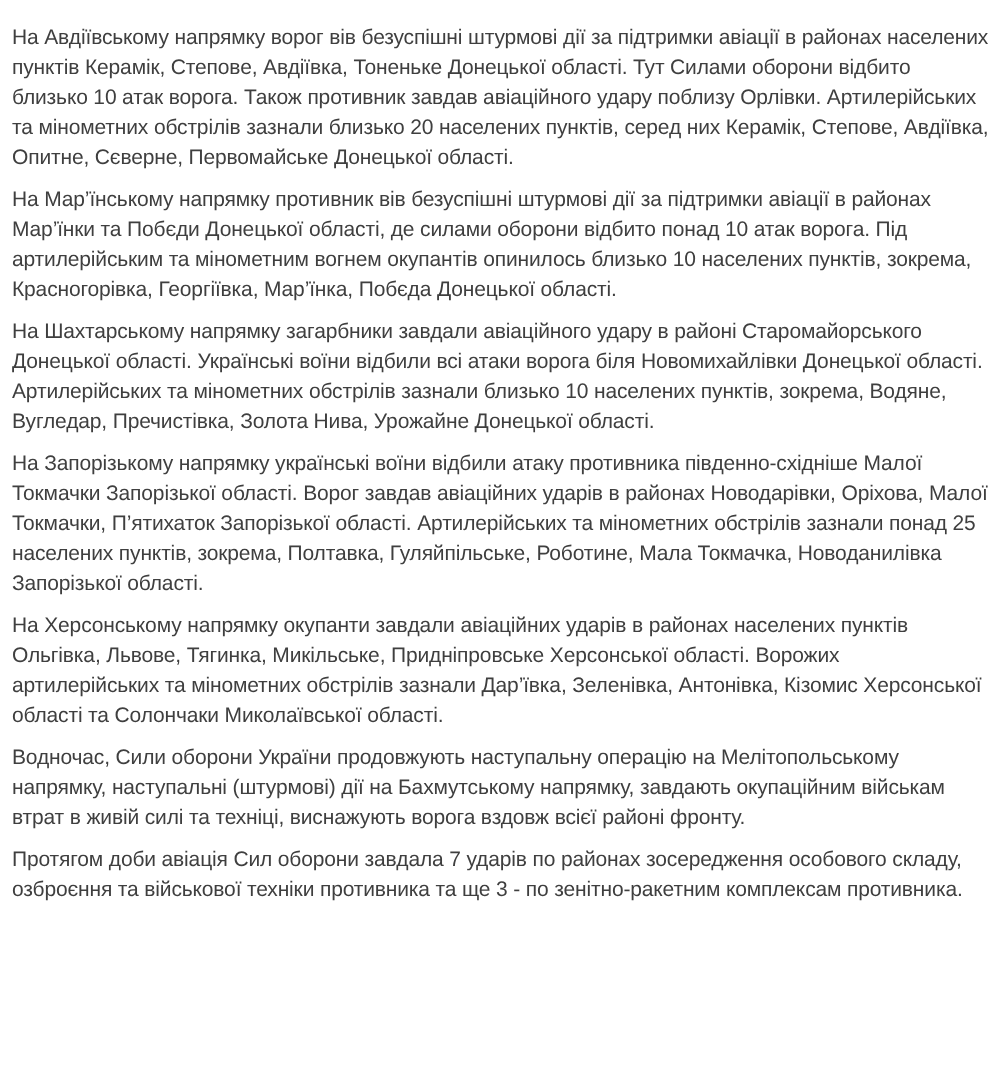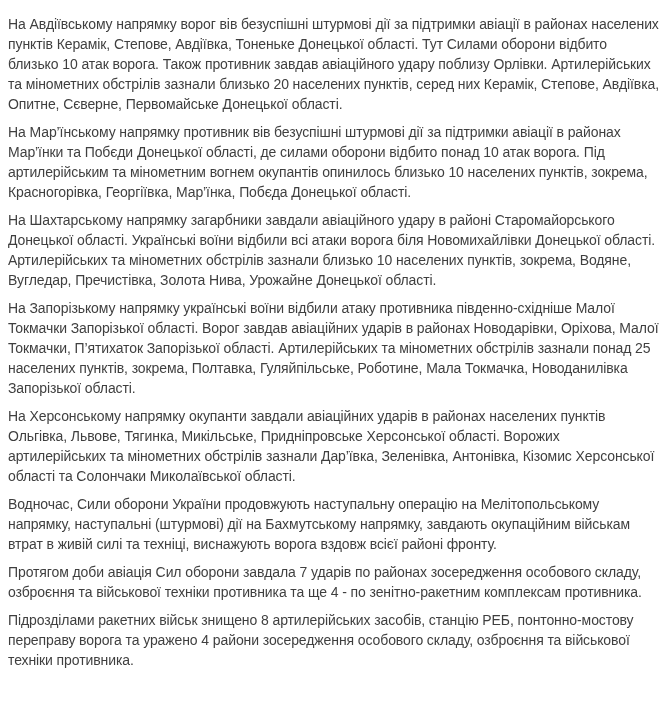--- a/index.html
+++ b/index.html
@@ -36,15 +36,14 @@
 </head>
 <body>
 
 <main class="report">
   <p class="para">На Авдіївському напрямку ворог вів безуспішні штурмові дії за підтримки авіації в районах населених пунктів Керамік, Степове, Авдіївка, Тоненьке Донецької області. Тут Силами оборони відбито близько 10 атак ворога. Також противник завдав авіаційного удару поблизу Орлівки. Артилерійських та мінометних обстрілів зазнали близько 20 населених пунктів, серед них Керамік, Степове, Авдіївка, Опитне, Сєверне, Первомайське Донецької області.</p>
   <p class="para">На Мар’їнському напрямку противник вів безуспішні штурмові дії за підтримки авіації в районах Мар’їнки та Побєди Донецької області, де силами оборони відбито понад 10 атак ворога. Під артилерійським та мінометним вогнем окупантів опинилось близько 10 населених пунктів, зокрема, Красногорівка, Георгіївка, Мар’їнка, Побєда Донецької області.</p>
   <p class="para">На Шахтарському напрямку загарбники завдали авіаційного удару в районі Старомайорського Донецької області. Українські воїни відбили всі атаки ворога біля Новомихайлівки Донецької області. Артилерійських та мінометних обстрілів зазнали близько 10 населених пунктів, зокрема, Водяне, Вугледар, Пречистівка, Золота Нива, Урожайне Донецької області.</p>
   <p class="para">На Запорізькому напрямку українські воїни відбили атаку противника південно-східніше Малої Токмачки Запорізької області. Ворог завдав авіаційних ударів в районах Новодарівки, Оріхова, Малої Токмачки, П’ятихаток Запорізької області. Артилерійських та мінометних обстрілів зазнали понад 25 населених пунктів, зокрема, Полтавка, Гуляйпільське, Роботине, Мала Токмачка, Новоданилівка Запорізької області.</p>
   <p class="para">На Херсонському напрямку окупанти завдали авіаційних ударів в районах населених пунктів Ольгівка, Львове, Тягинка, Микільське, Придніпровське Херсонської області. Ворожих артилерійських та мінометних обстрілів зазнали Дар’ївка, Зеленівка, Антонівка, Кізомис Херсонської області та Солончаки Миколаївської області.</p>
   <p class="para">Водночас, Сили оборони України продовжують наступальну операцію на Мелітопольському напрямку, наступальні (штурмові) дії на Бахмутському напрямку, завдають окупаційним військам втрат в живій силі та техніці, виснажують ворога вздовж всієї районі фронту.</p>
-  <p class="para">Протягом доби авіація Сил оборони завдала 7 ударів по районах зосередження особового складу, озброєння та військової техніки противника та ще 4 - по зенітно-ракетним комплексам противника.</p>
-  <p class="para">Підрозділами ракетних військ знищено 8 артилерійських засобів, станцію РЕБ, понтонно-мостову переправу ворога та уражено 4 райони зосередження особового складу, озброєння та військової техніки противника.</p>
+  <p class="para">Протягом доби авіація Сил оборони завдала 7 ударів по районах зосередження особового складу, озброєння та військової техніки противника та ще 3 - по зенітно-ракетним комплексам противника.</p>
 </main>
 
 </body></html>

